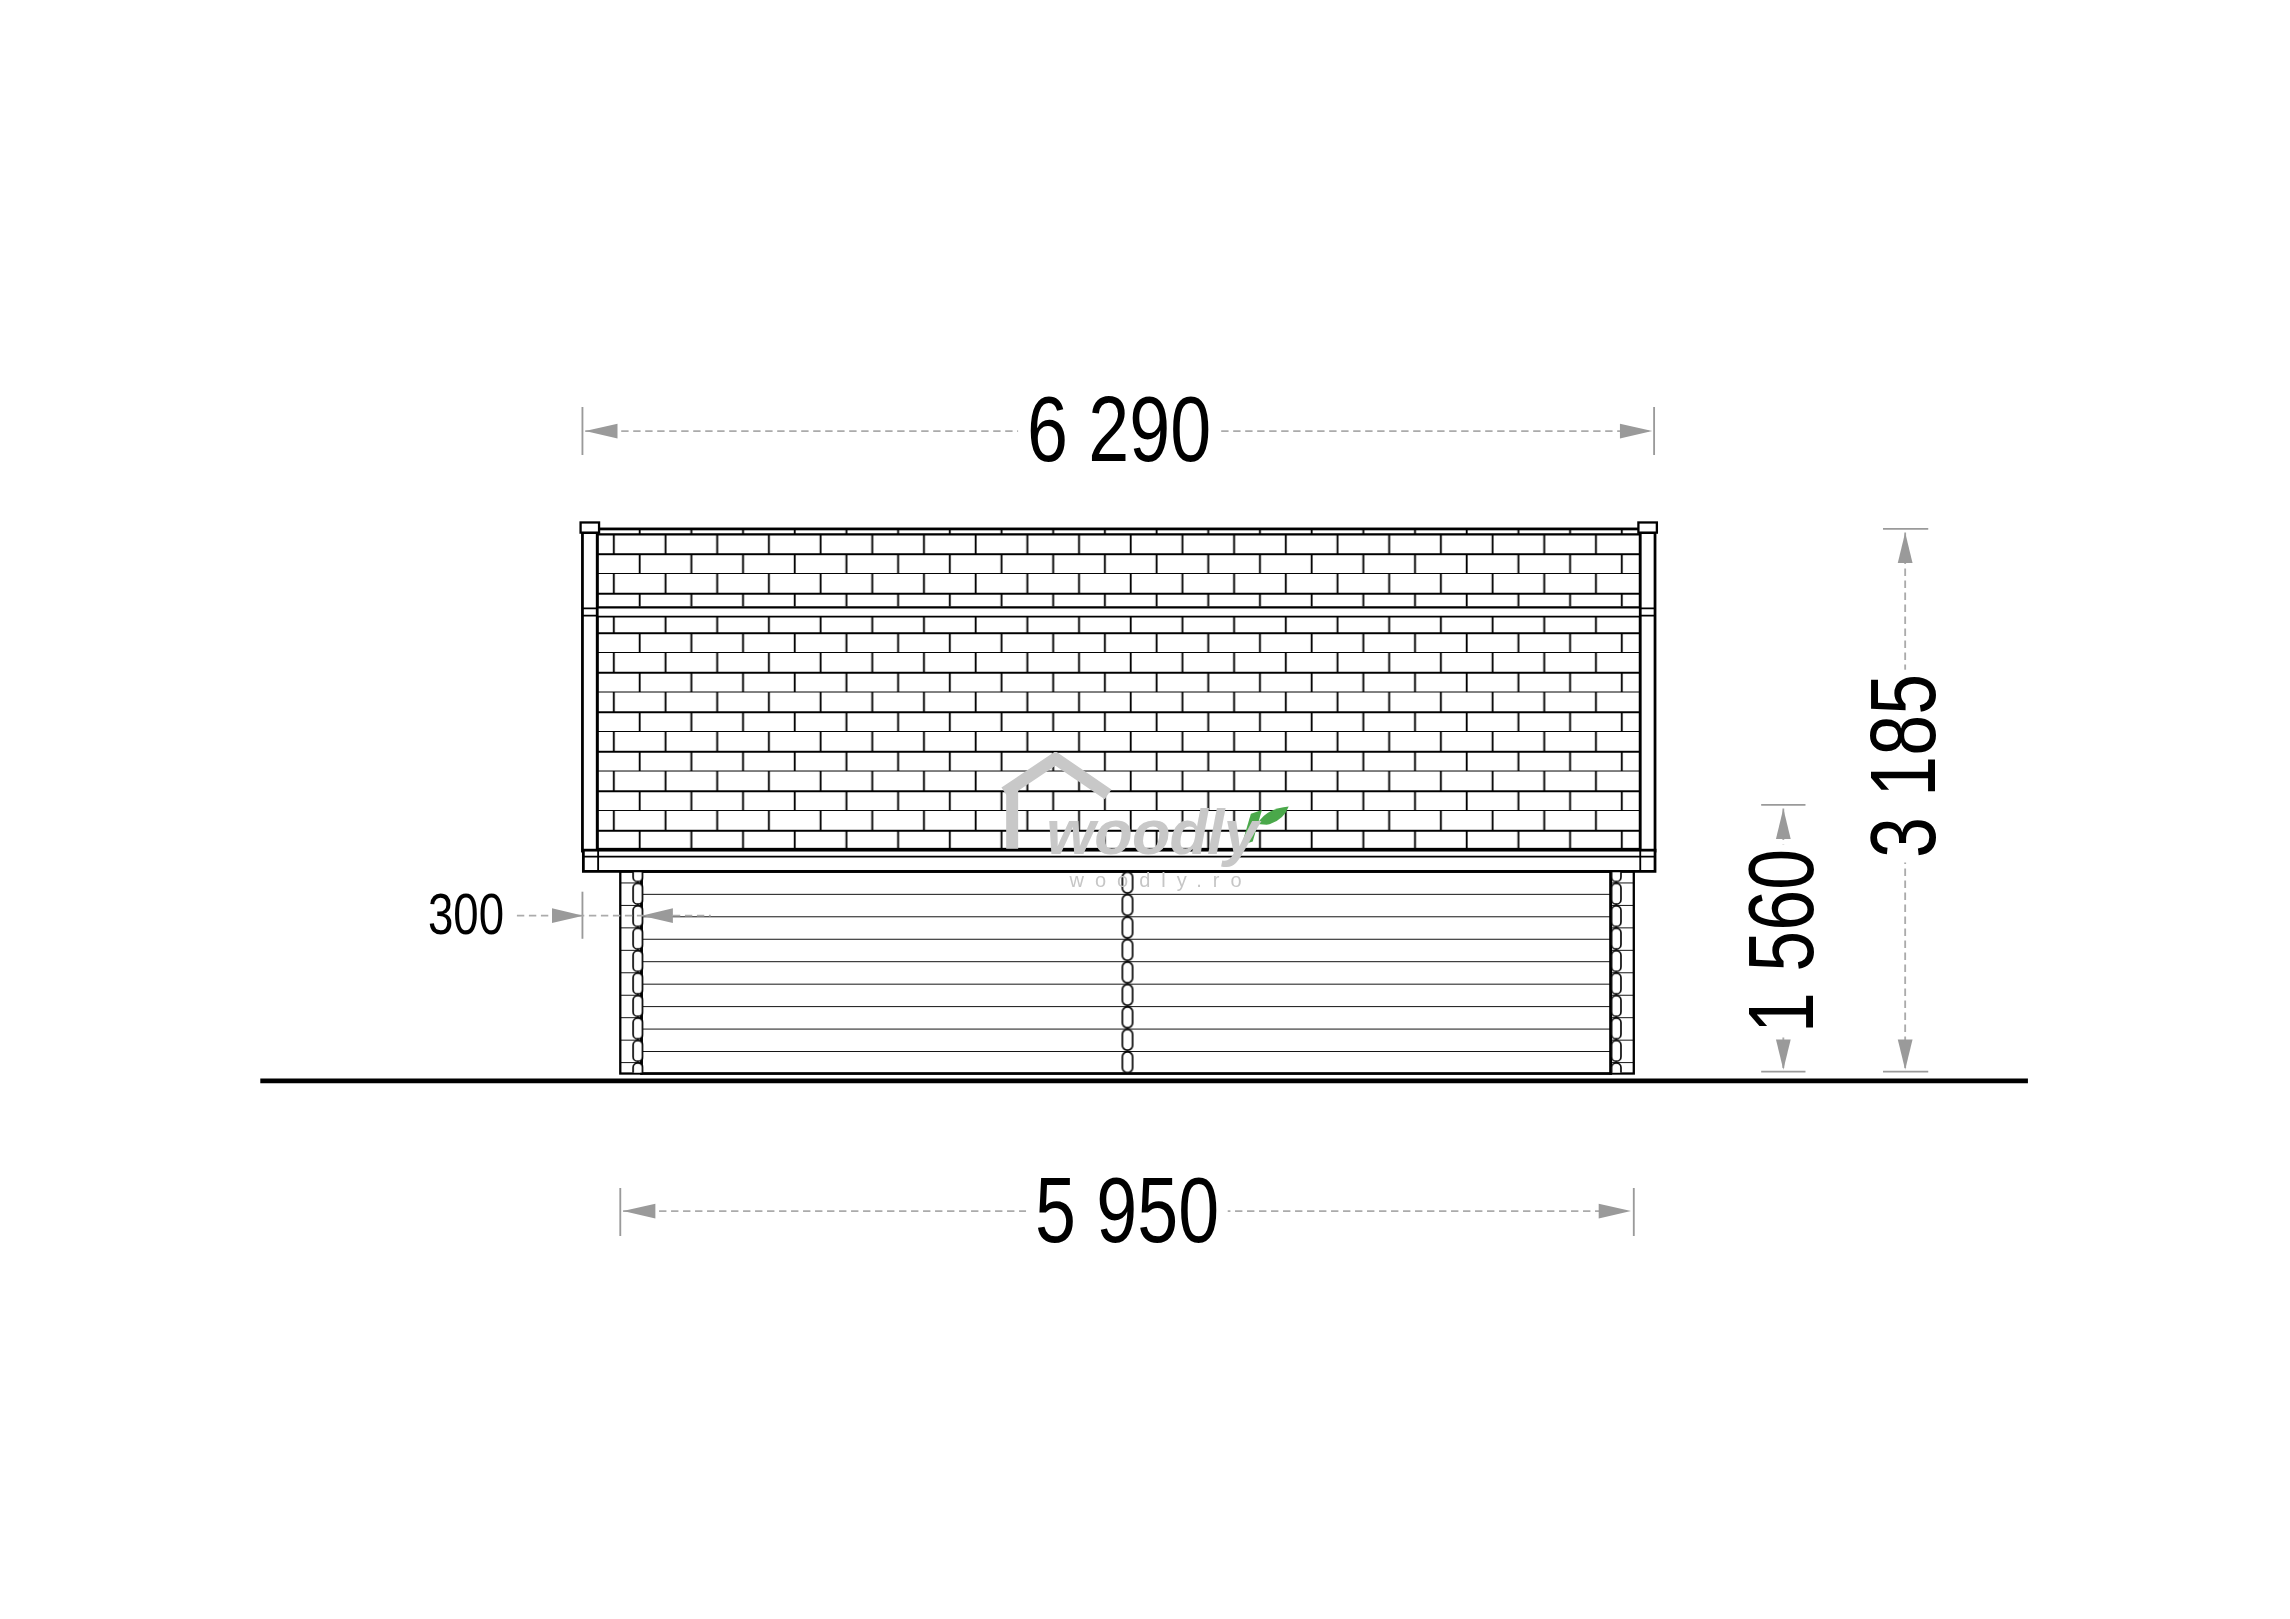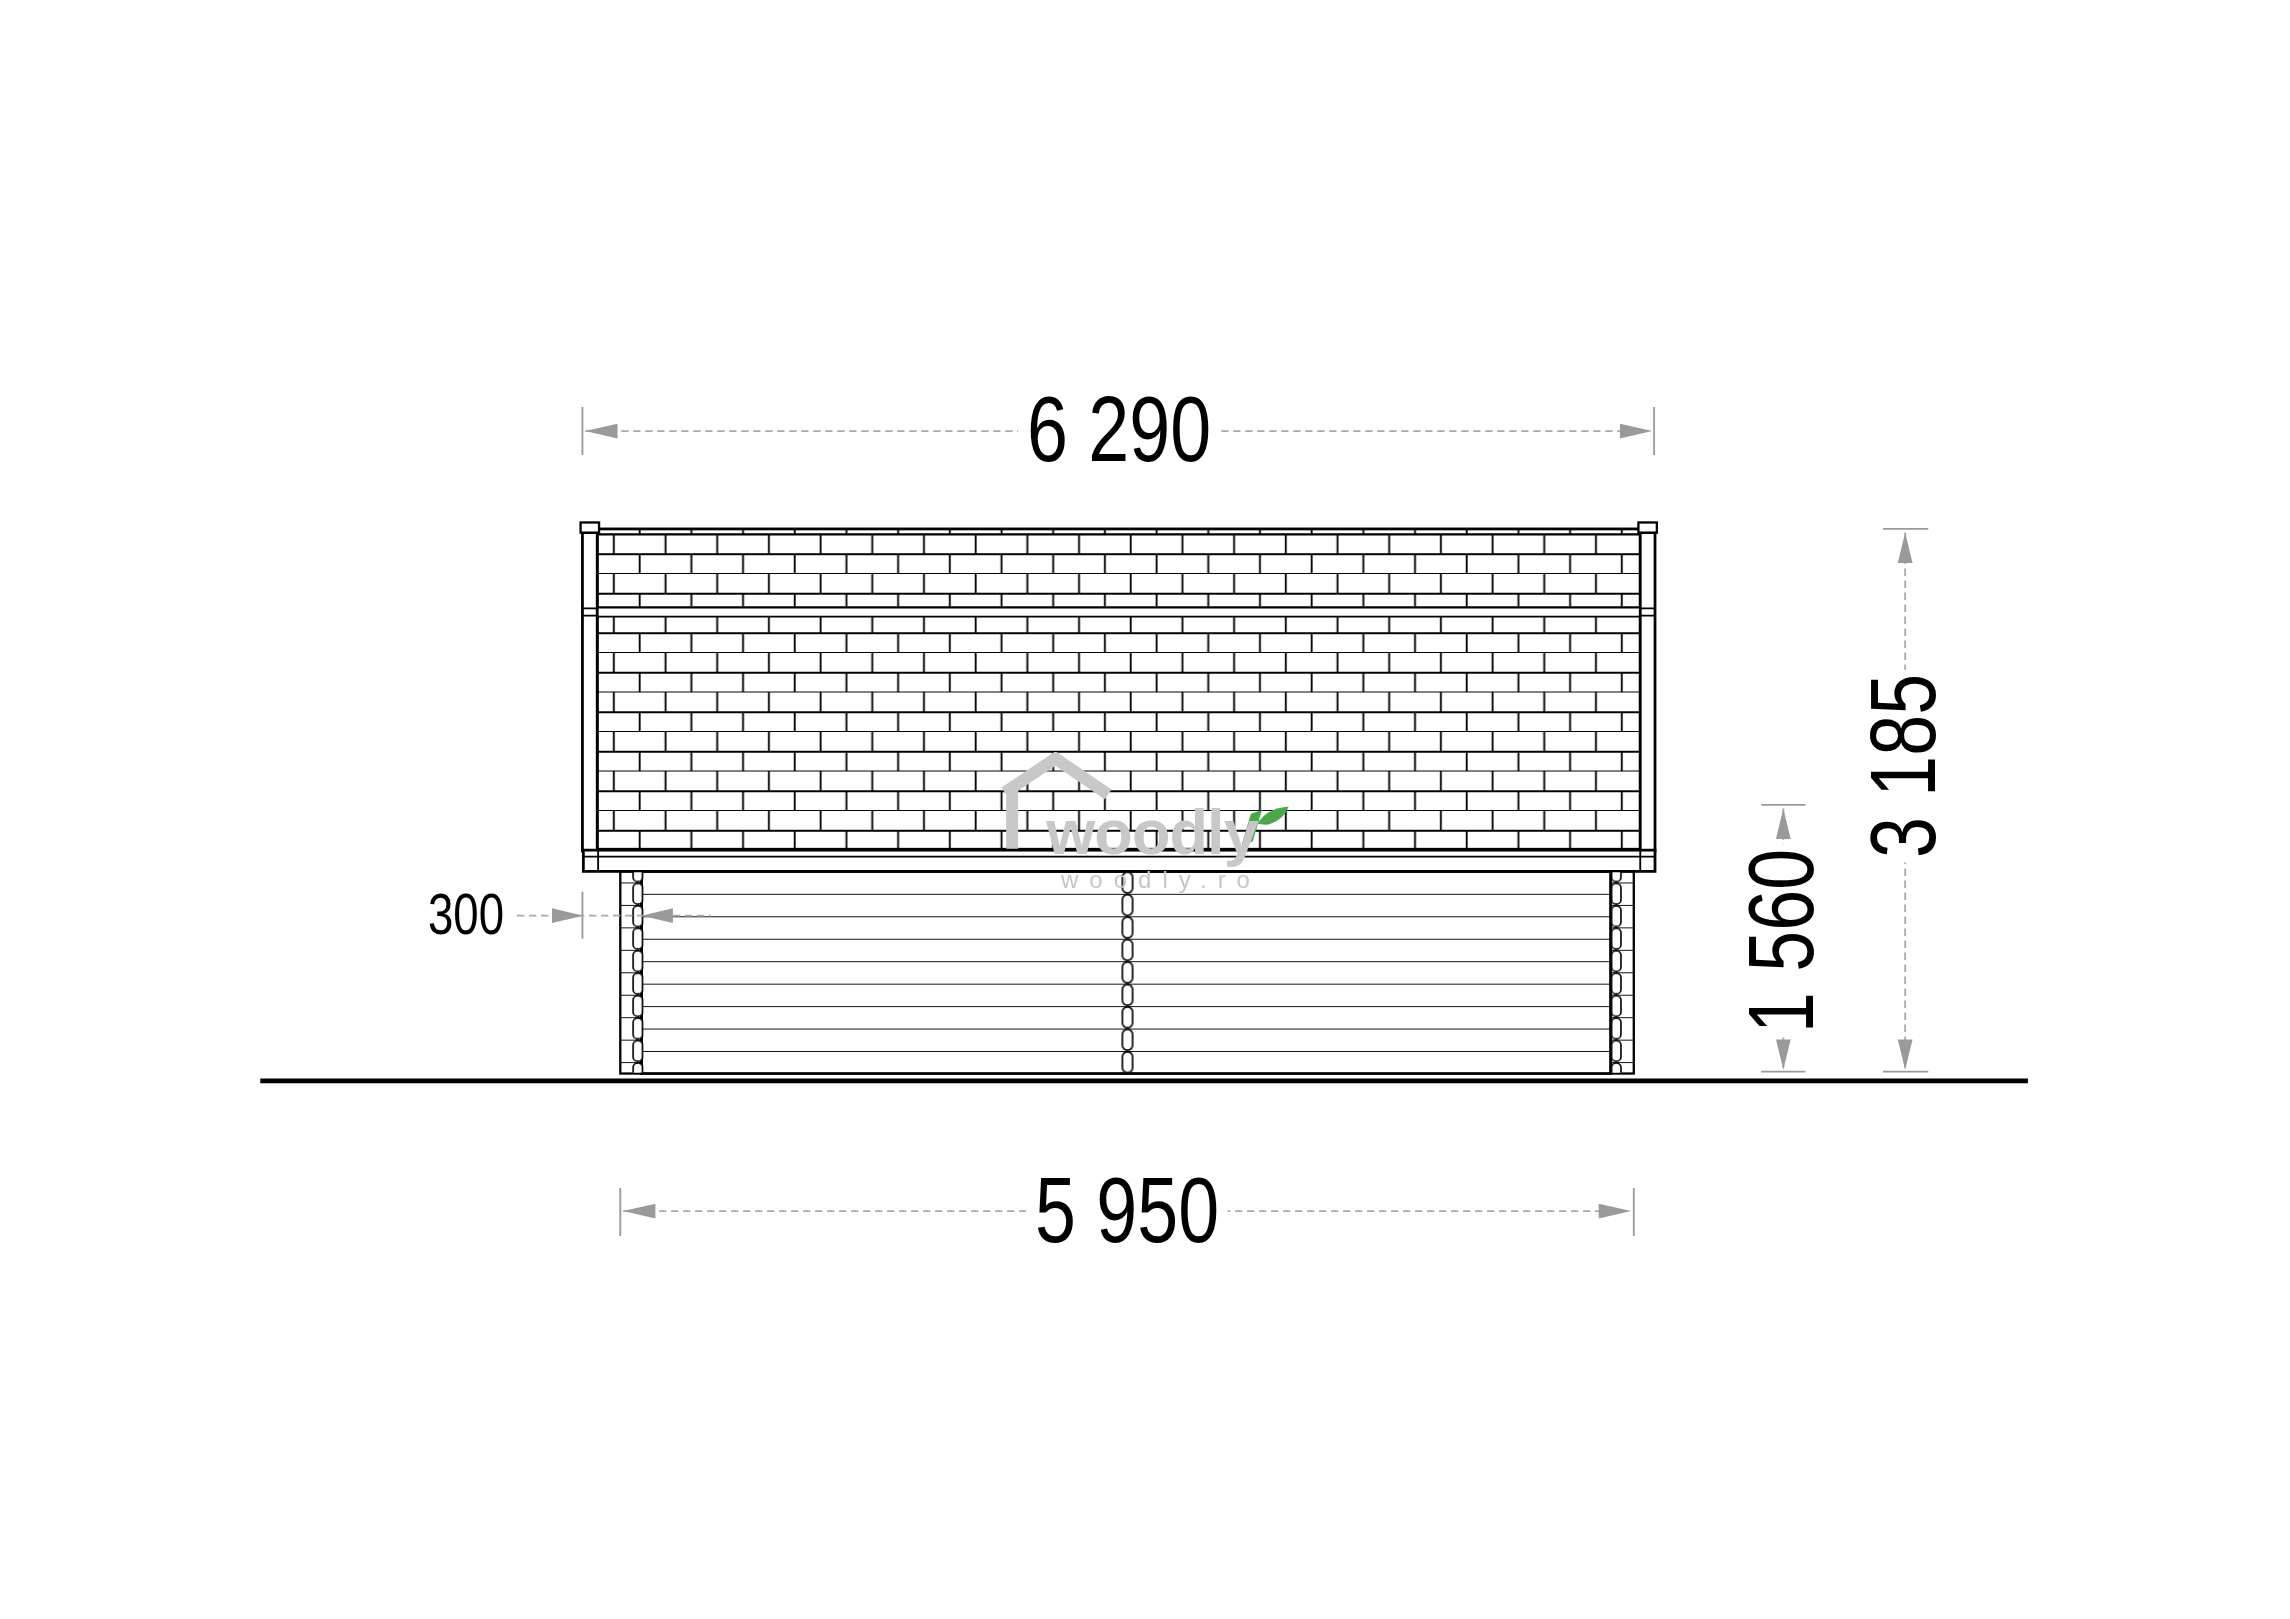--- a/index.html
+++ b/index.html
@@ -23,31 +23,32 @@
     transform:translate(-50%,-50%) scaleX(0.8);
   }
   .dim-label.small{font-size:57px;background:transparent;}
   .dim-label.vertical{transform:translate(-50%,-50%) rotate(-90deg) scaleX(0.8);padding:0 5.5px;}
   
   .wm-brand{
     position:absolute;
     left:1152px;top:832px;
     transform:translate(-50%,-50%);
     font-size:63px;
+    font-style:italic;
     font-weight:700;
     letter-spacing:-0.9px;
     color:#c8c8c8;
     line-height:1;
     white-space:nowrap;
   }
   .wm-site{
     position:absolute;
     left:1161px;top:880px;
     transform:translate(-50%,-50%);
-    font-size:24px;
+    font-size:20px;
     font-weight:400;
     letter-spacing:11px;
     color:#c6c6c6;
     line-height:1;
     white-space:nowrap;
   }
   .wm-icon{position:absolute;left:997px;top:752px;}
 </style>
 </head>
 <body>

